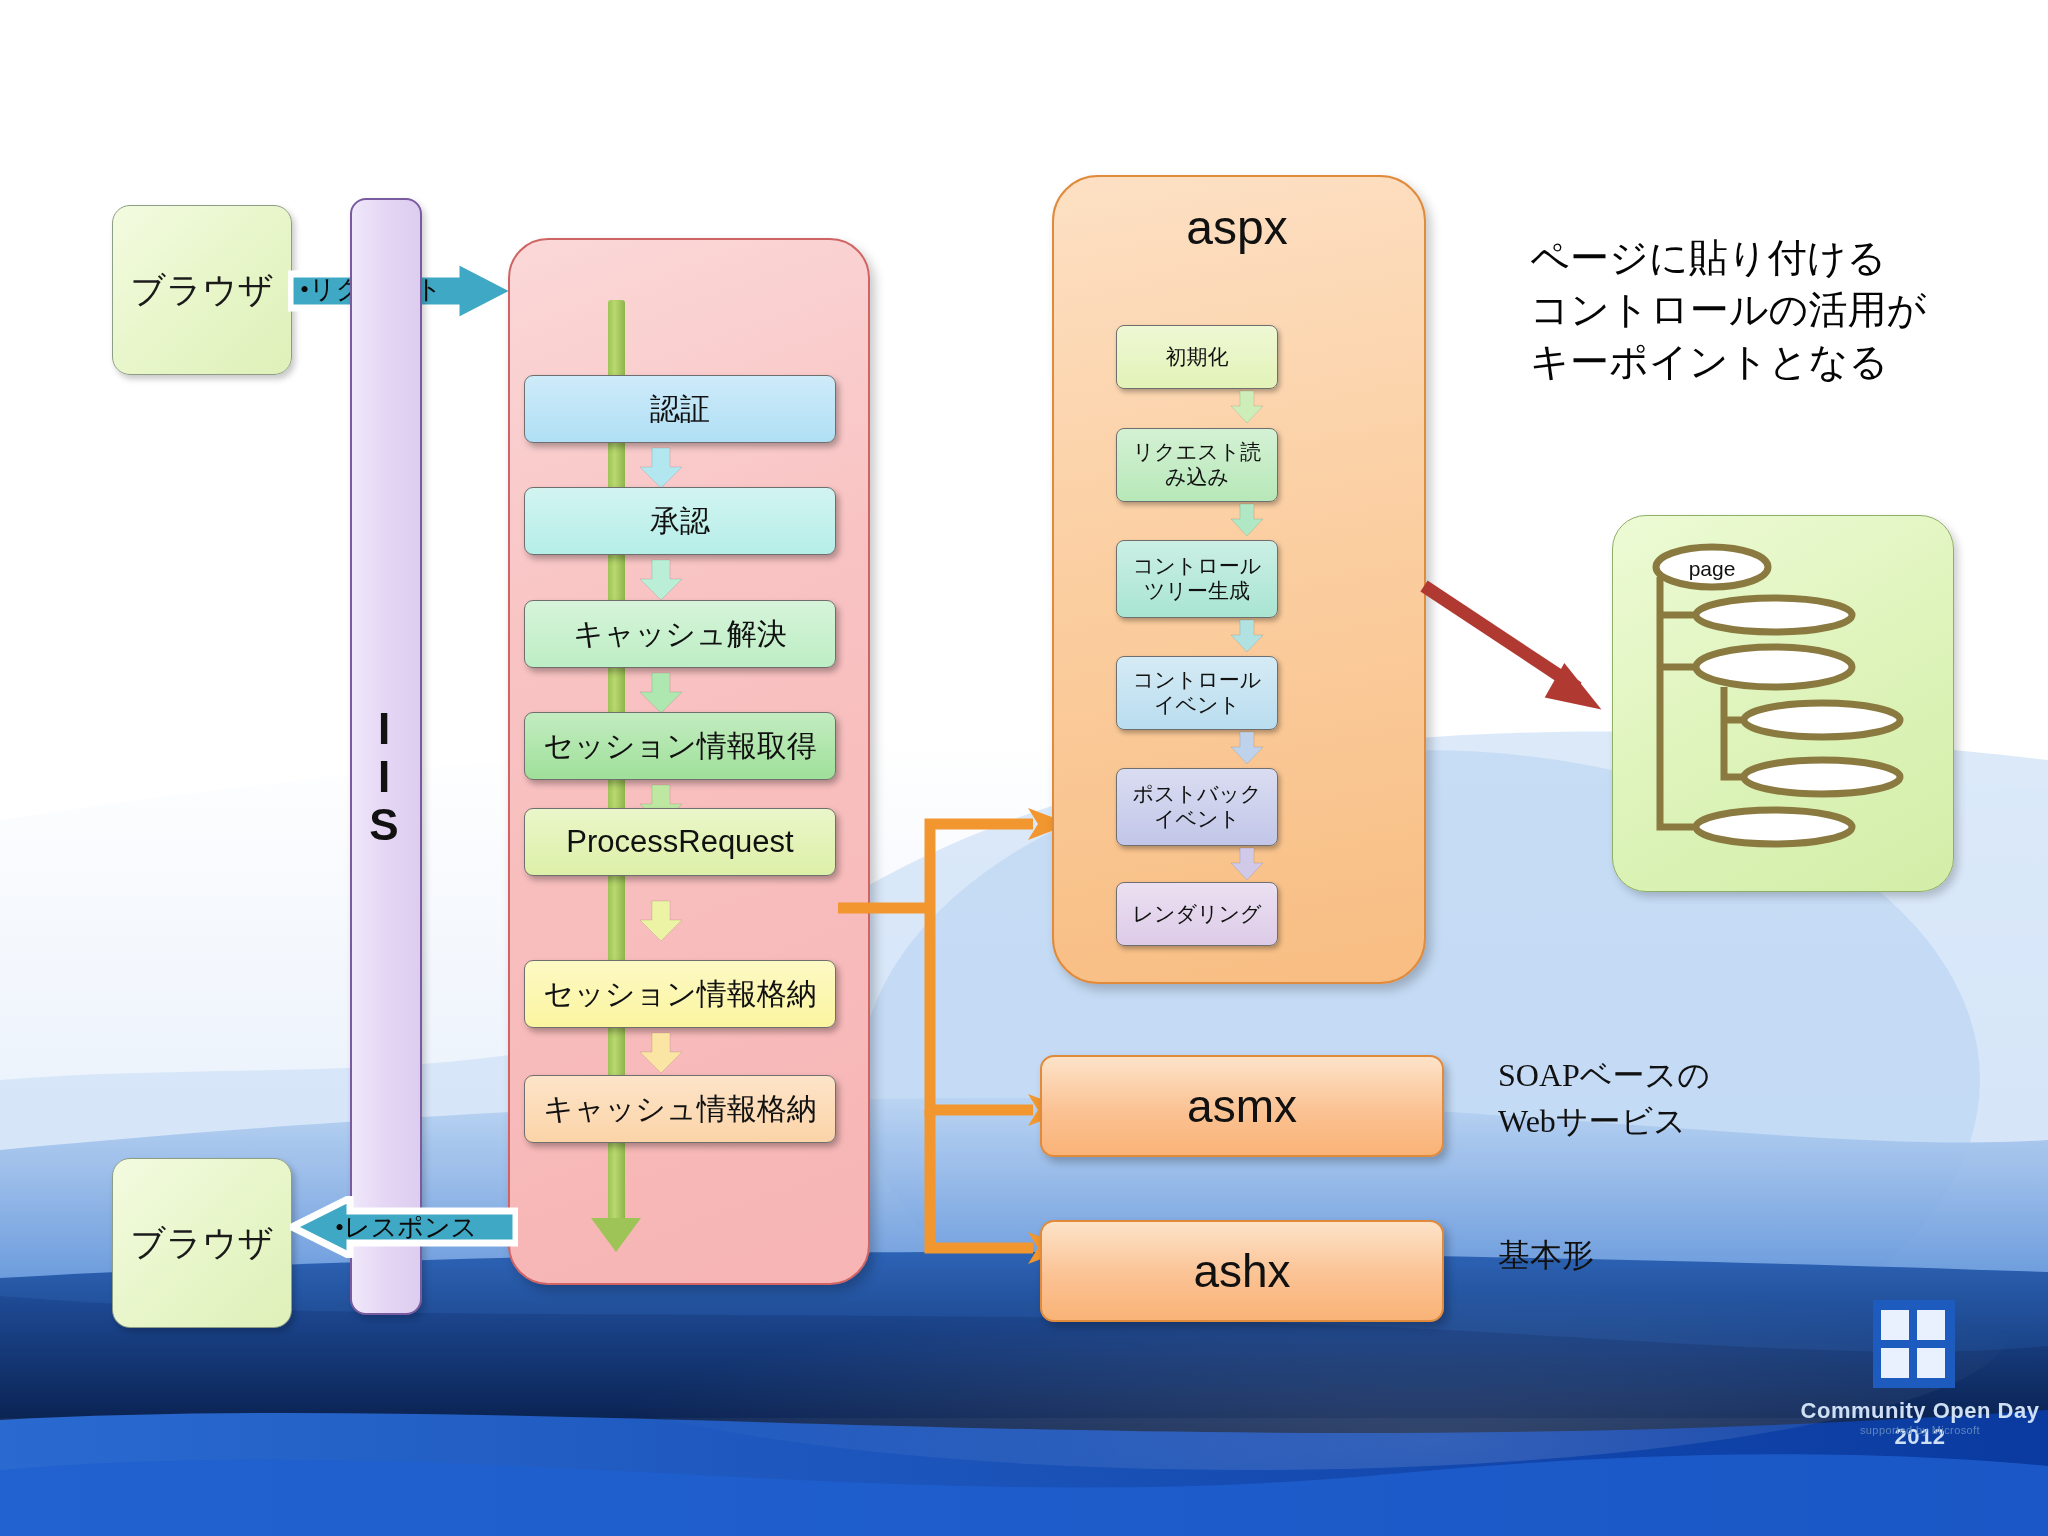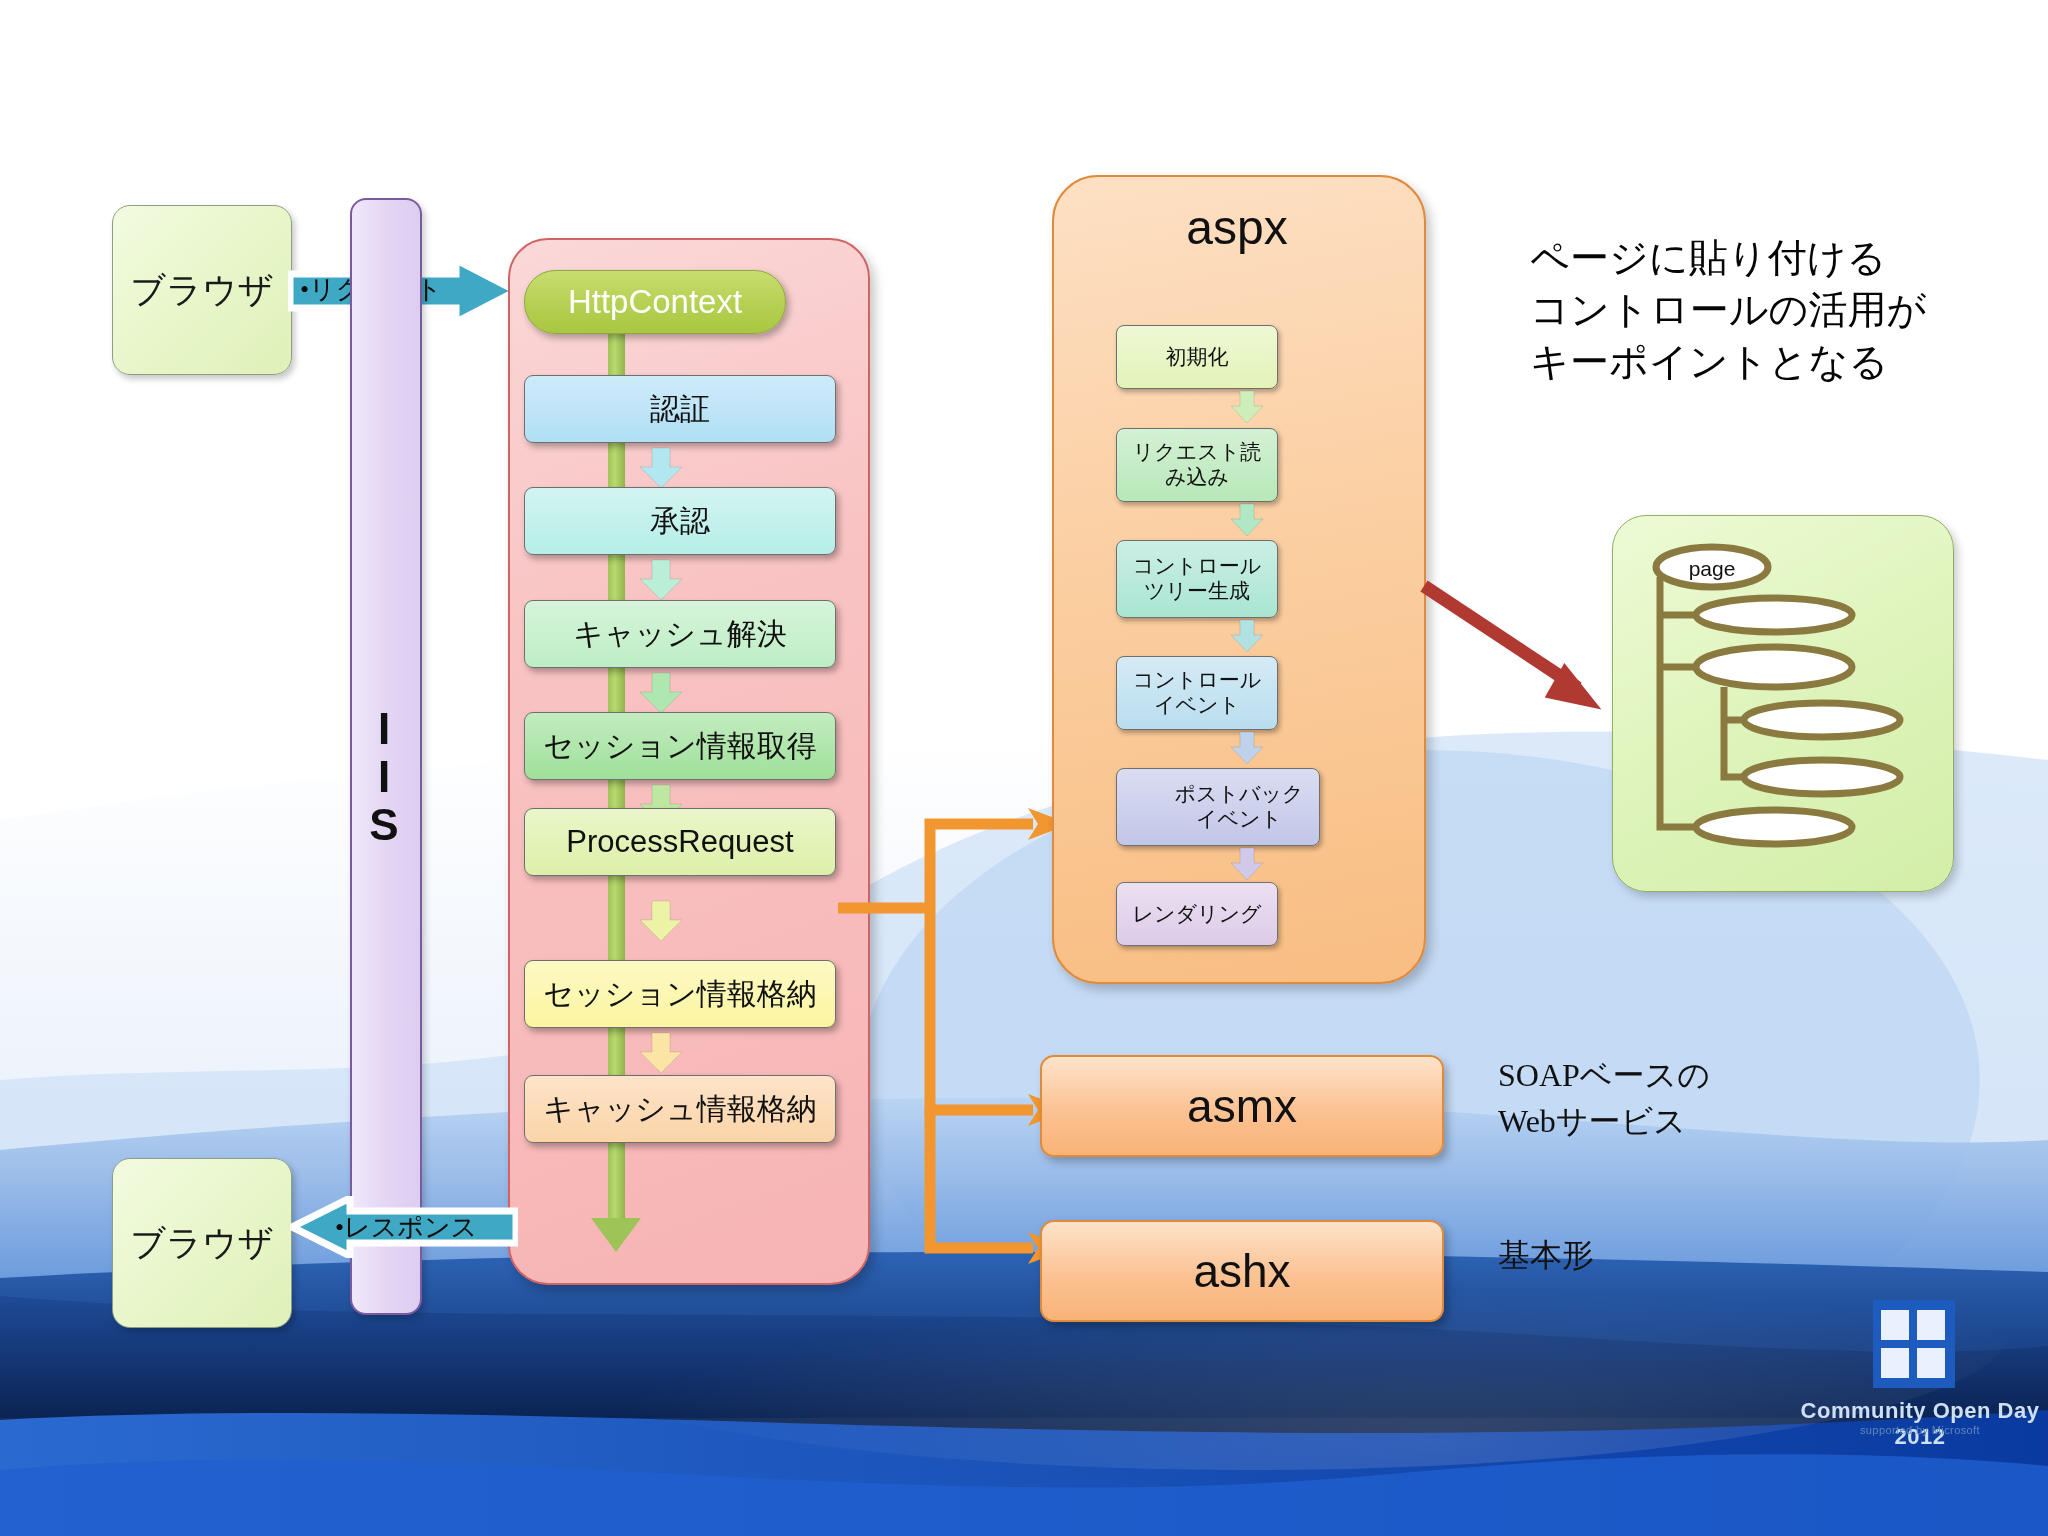--- a/index.html
+++ b/index.html
@@ -212,23 +212,20 @@
   <div class="iis-label">
     <div>I</div>
     <div>I</div>
     <div>S</div>
   </div>
 
   <div class="pipe-col"></div>
   <div class="spine"></div>
   <div class="spine-head"></div>
 
-  <div class="httpctx">
-    <span>HttpContext</span>
-  </div>
 
   <div id="pipeline-steps">
       <div class="step" style="top: 375px; background: linear-gradient(rgb(206, 235, 249) 0%, rgb(176, 223, 245) 100%);">
         <span>認証</span>
       </div>
       <div class="dn" style="position: absolute; left: 661px; top: 447px; width: 0px; height: 0px;">
         <svg viewBox="0 0 44 42" style="position: absolute; left: -22px; top: 0px; width: 44px; height: 42px;">
           <path d="M13,1 L31,1 L31,20 L43,20 L22,41 L1,20 L13,20 Z" fill="#b3e7ef" stroke="rgba(0,0,0,0.10)"></path>
         </svg>
       </div>
@@ -322,21 +319,21 @@
       </div>
       <div class="astep" style="top: 656px; height: 72px; background: linear-gradient(rgb(213, 235, 245) 0%, rgb(185, 221, 239) 100%);">
         <span style="white-space: pre-line;">コントロール
 イベント</span>
       </div>
       <div style="position: absolute; left: 1247px; top: 731px; width: 0px; height: 0px;">
         <svg viewBox="0 0 34 34" style="position: absolute; left: -17px; top: 0px; width: 34px; height: 34px;">
           <path d="M10,1 L24,1 L24,16 L33,16 L17,33 L1,16 L10,16 Z" fill="#bed2ec" stroke="rgba(0,0,0,0.10)"></path>
         </svg>
       </div>
-      <div class="astep" style="top: 768px; height: 76px; background: linear-gradient(rgb(218, 221, 241) 0%, rgb(194, 198, 232) 100%); padding-left: 42px;">
+      <div class="astep" style="top: 768px; height: 76px; background: linear-gradient(rgb(218, 221, 241) 0%, rgb(194, 198, 232) 100%);">
         <span style="white-space: pre-line;">ポストバック
 イベント</span>
       </div>
       <div style="position: absolute; left: 1247px; top: 847px; width: 0px; height: 0px;">
         <svg viewBox="0 0 34 34" style="position: absolute; left: -17px; top: 0px; width: 34px; height: 34px;">
           <path d="M10,1 L24,1 L24,16 L33,16 L17,33 L1,16 L10,16 Z" fill="#d0c9e8" stroke="rgba(0,0,0,0.10)"></path>
         </svg>
       </div>
       <div class="astep" style="top: 882px; height: 62px; background: linear-gradient(rgb(235, 224, 241) 0%, rgb(221, 203, 232) 100%);">
         <span style="white-space: pre-line;">レンダリング</span>

